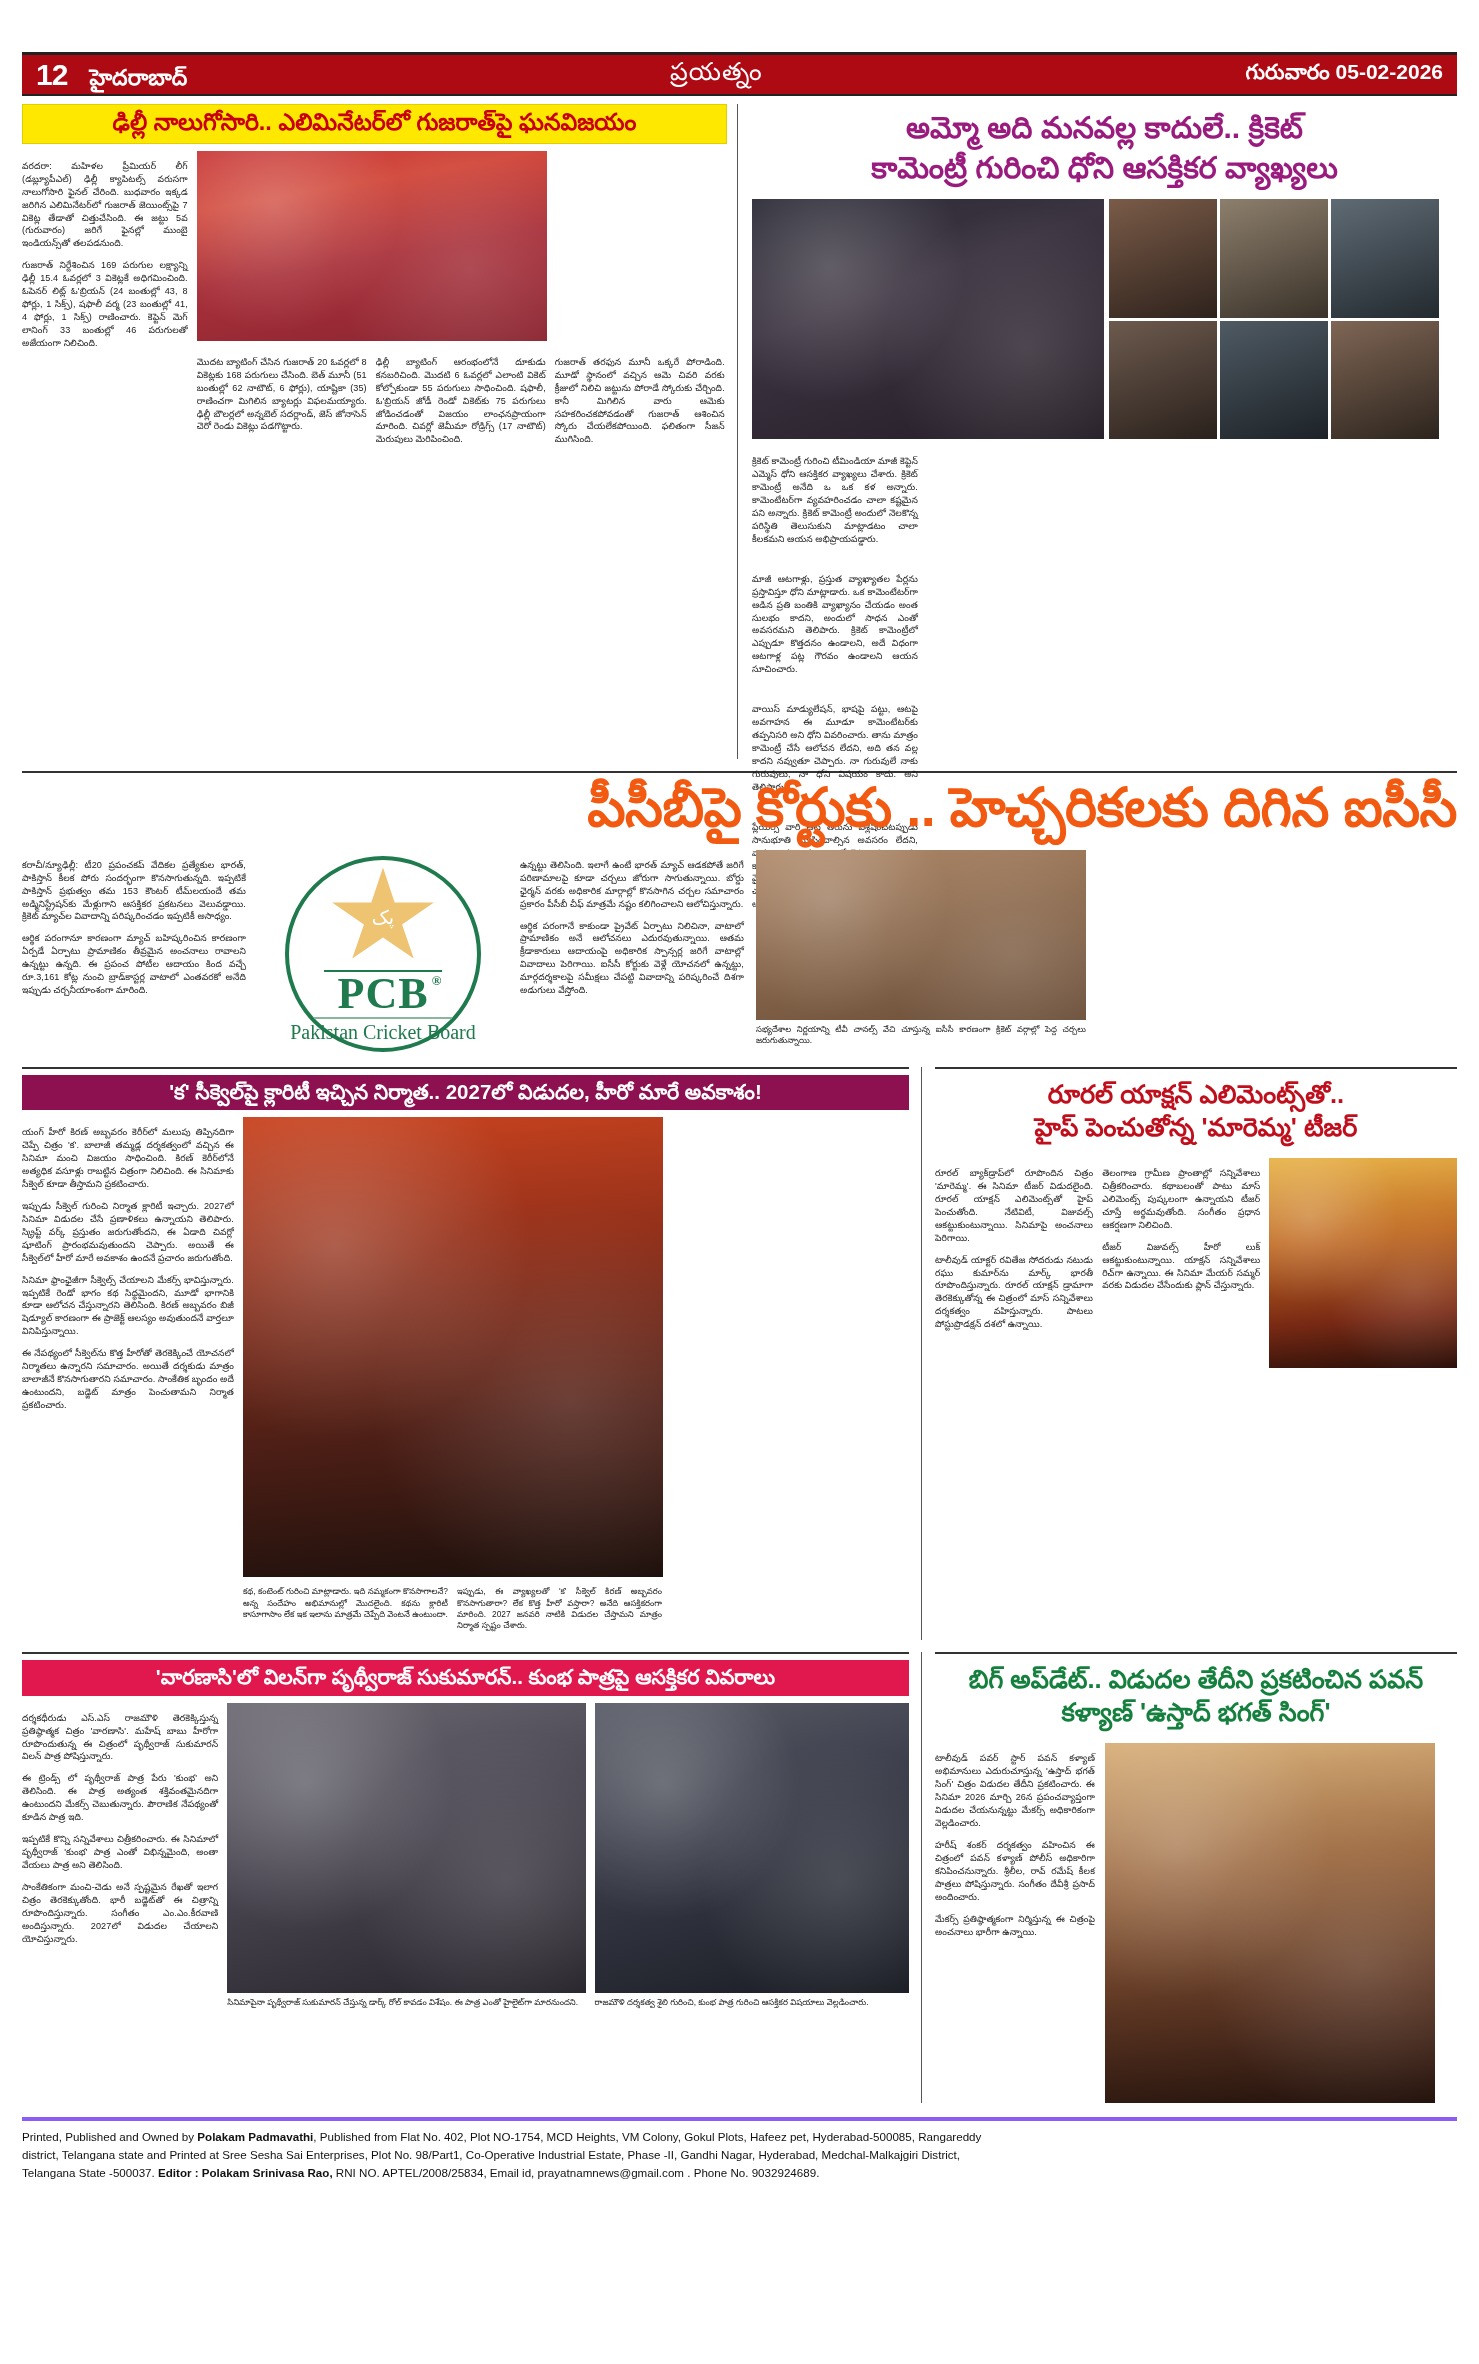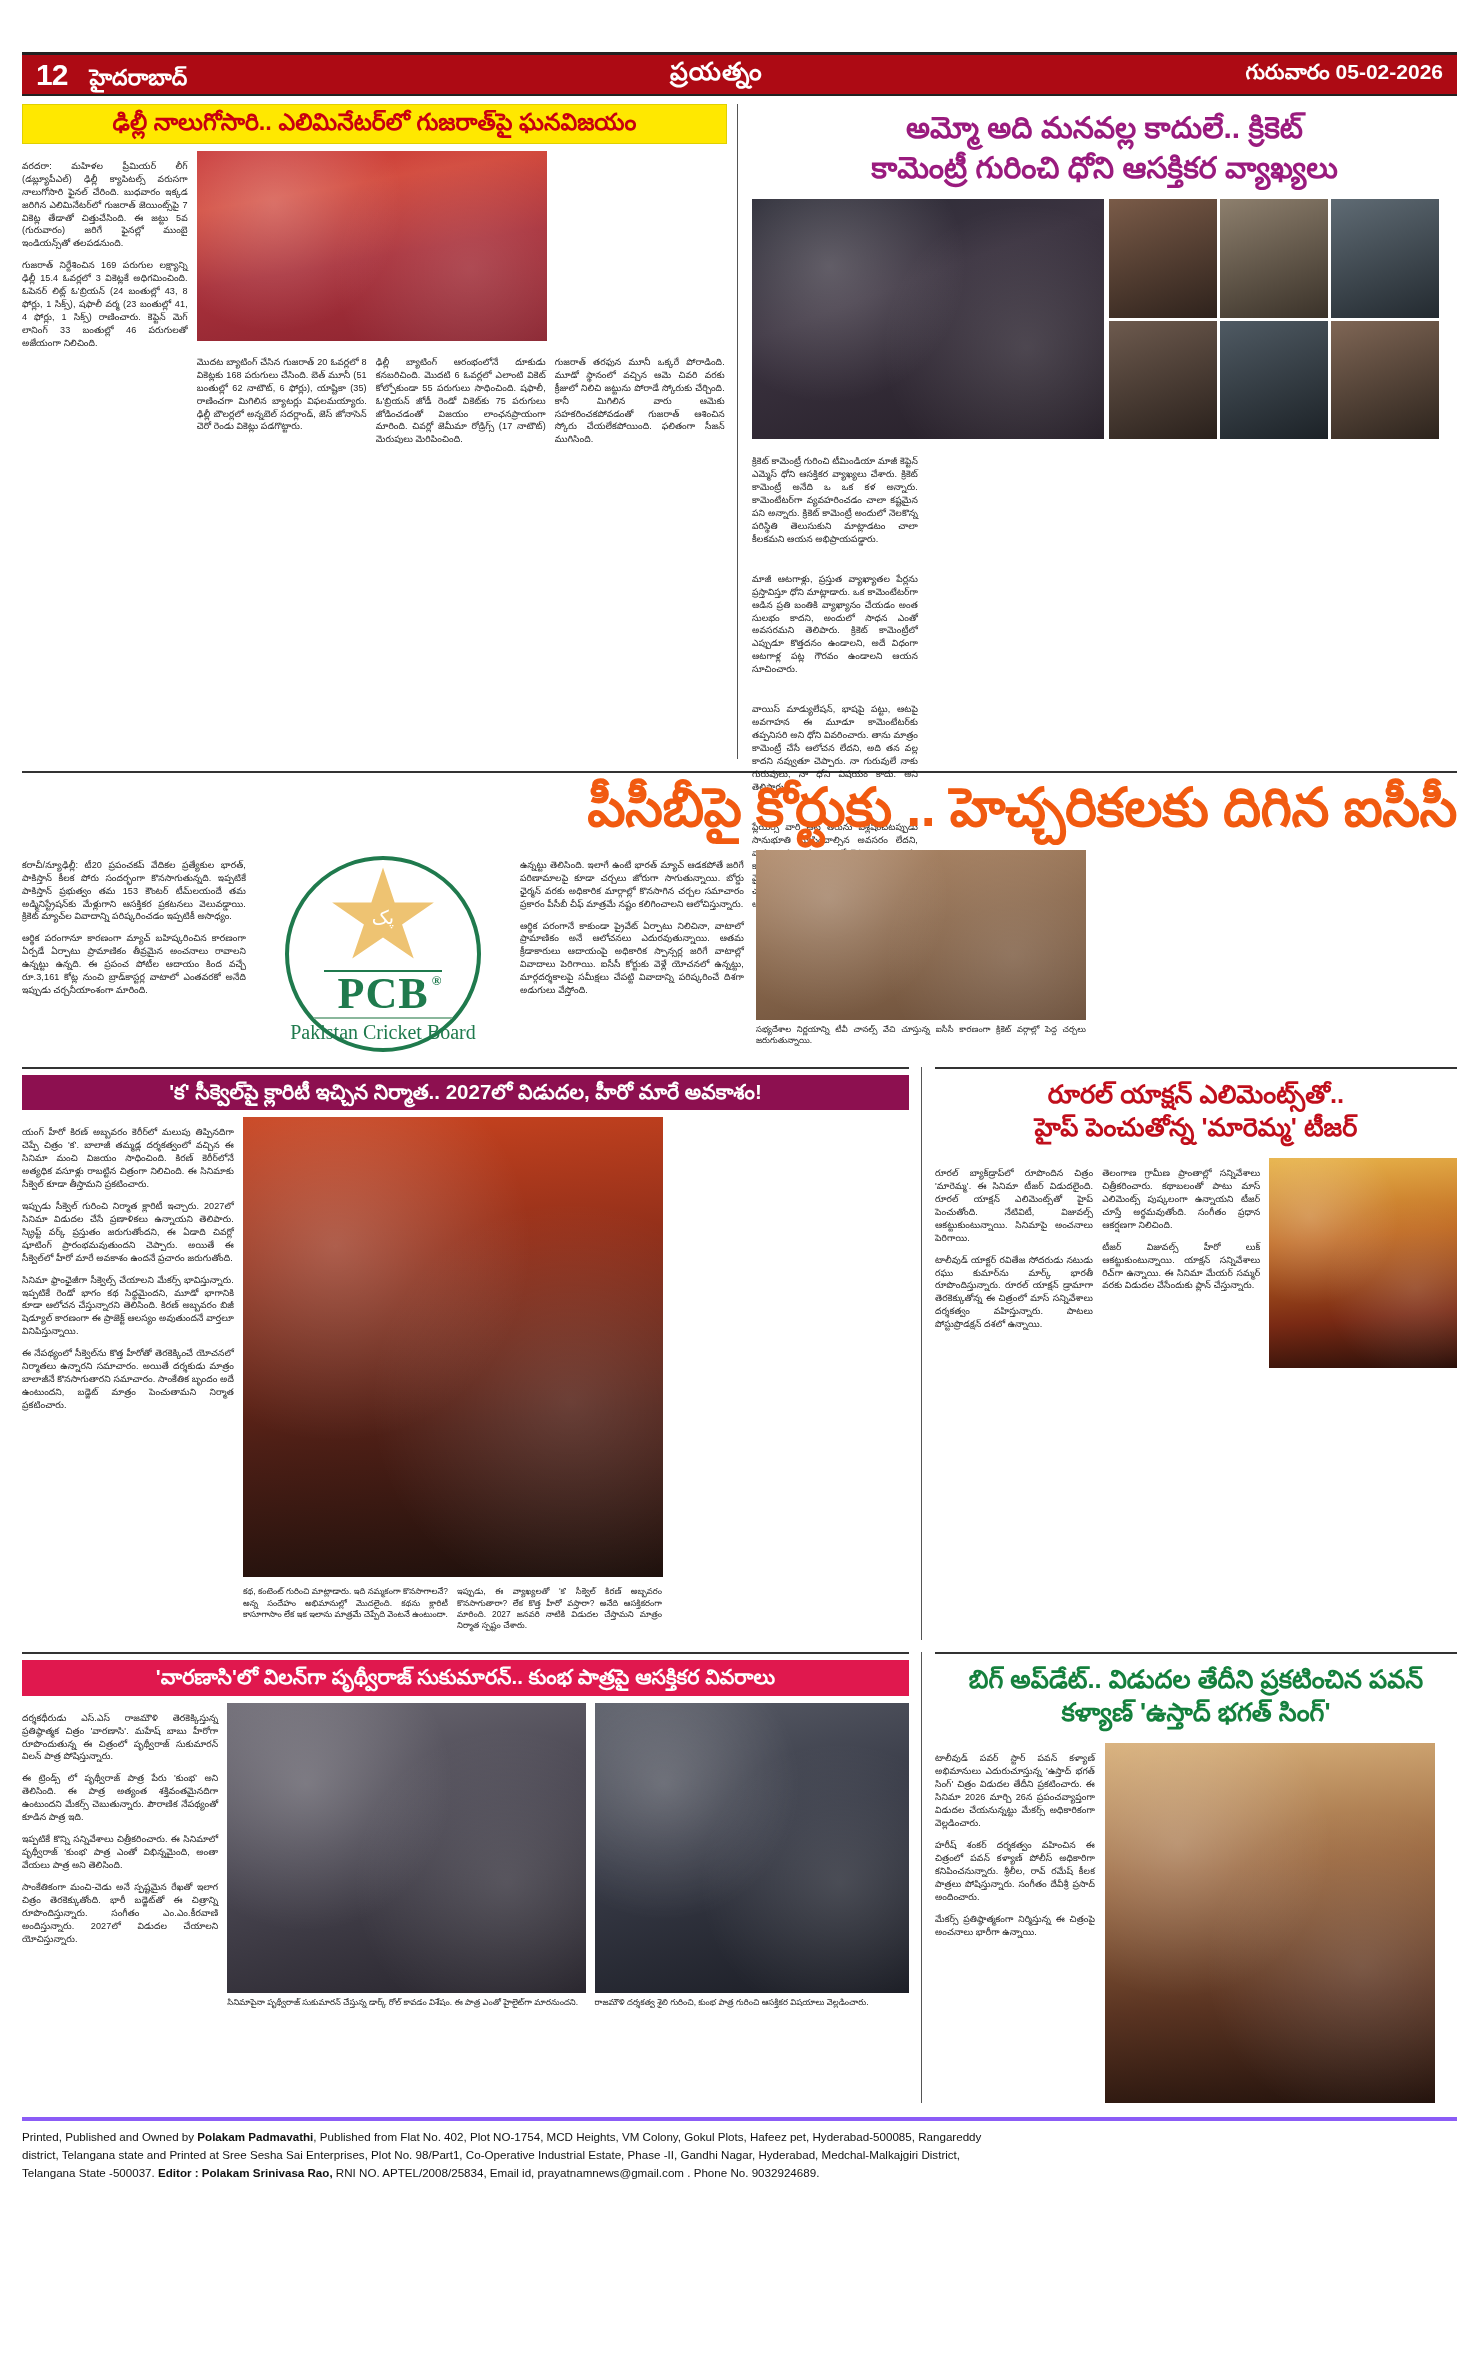--- a/index.html
+++ b/index.html
@@ -20,21 +20,21 @@
     background:#ad0a14;
     border-top:3px solid #222;
     border-bottom:2px solid #222;
     display:flex; align-items:center;
     color:#fff;
     padding:0 14px;
   }
   .mh-left { display:flex; align-items:baseline; gap:22px; }
   .mh-pageno { font-size:30px; font-weight:bold; letter-spacing:-1px; line-height:1; }
   .mh-city { font-size:22px; font-weight:bold; line-height:1; }
-  .mh-center { flex:1; text-align:center; font-size:25px; font-weight:bold; letter-spacing:1px; }
+  .mh-center { flex:1; text-align:center; font-size:25px; font-weight:normal; letter-spacing:1px; }
   .mh-date { font-size:21px; font-weight:bold; white-space:nowrap; }
   .body-text {
     font-size:9.1px; line-height:1.42; text-align:justify;
     color:#1a1a1a; letter-spacing:0.1px;
     hyphens:auto; word-break:break-word;
   }
   .photo { background:#3a3a3a; position:relative; overflow:hidden; }
   .photo::after{
     content:""; position:absolute; inset:0;
     background:

